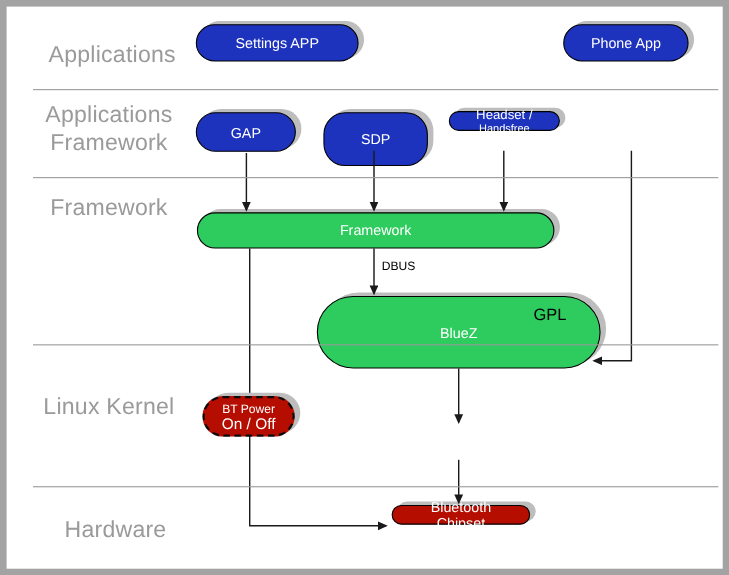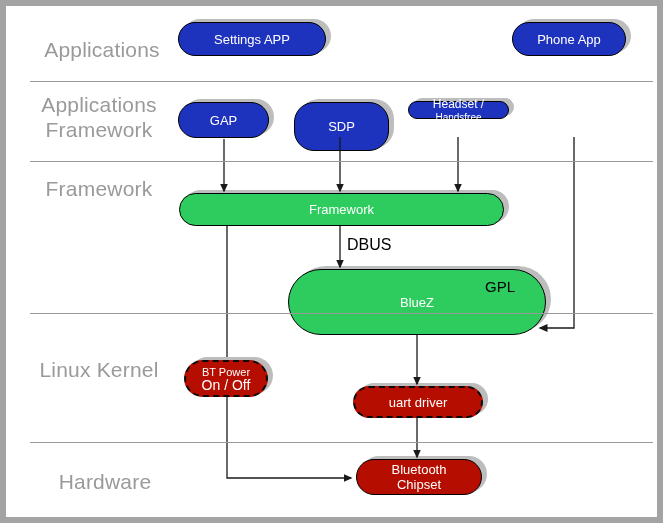--- a/index.html
+++ b/index.html
@@ -65,21 +65,21 @@
   .gpl-tag {
     position: absolute;
     top: 9px;
     right: 30px;
     color: #000000;
     font-size: 15px;
   }
   .annotation {
     position: absolute;
     color: #000000;
-    font-size: 16px;
+    font-size: 11px;
     z-index: 3;
   }
   svg.connectors {
     position: absolute;
     left: 0; top: 0;
     width: 663px;
     height: 523px;
     pointer-events: none;
   }
   #svg-under { z-index: 1; }
@@ -148,25 +148,22 @@
   <div class="pill green" style="left:282px; top:263px; width:258px; height:66px; border-radius:33px;">
     <span>BlueZ</span>
     <span class="gpl-tag">GPL</span>
   </div>
 
   <div class="pill red dashed" style="left:178px; top:354px; width:84px; height:37px;">
     <span class="small-line1">BT Power</span>
     <span class="small-line2">On / Off</span>
   </div>
 
-  <div class="pill red dashed" style="left:347px; top:380px; width:130px; height:32px;">
-    <span>uart driver</span>
-  </div>
 
-  <div class="pill red" style="left:350px; top:453px; width:126px; height:36px;">
+  <div class="pill red" style="left:350px; top:453px; width:126px; height:18px;">
     <span style="line-height:15px;">Bluetooth</span>
     <span style="line-height:15px;">Chipset</span>
   </div>
 
   <div class="annotation" style="left:341px; top:230px;">DBUS</div>
 
   <svg id="svg-over" class="connectors">
     <defs>
       <marker id="ah-o" markerWidth="10" markerHeight="9" refX="7.5" refY="4" orient="auto" markerUnits="userSpaceOnUse">
         <path d="M0,0 L9,4 L0,8 z" fill="#1a1a1a"></path>

